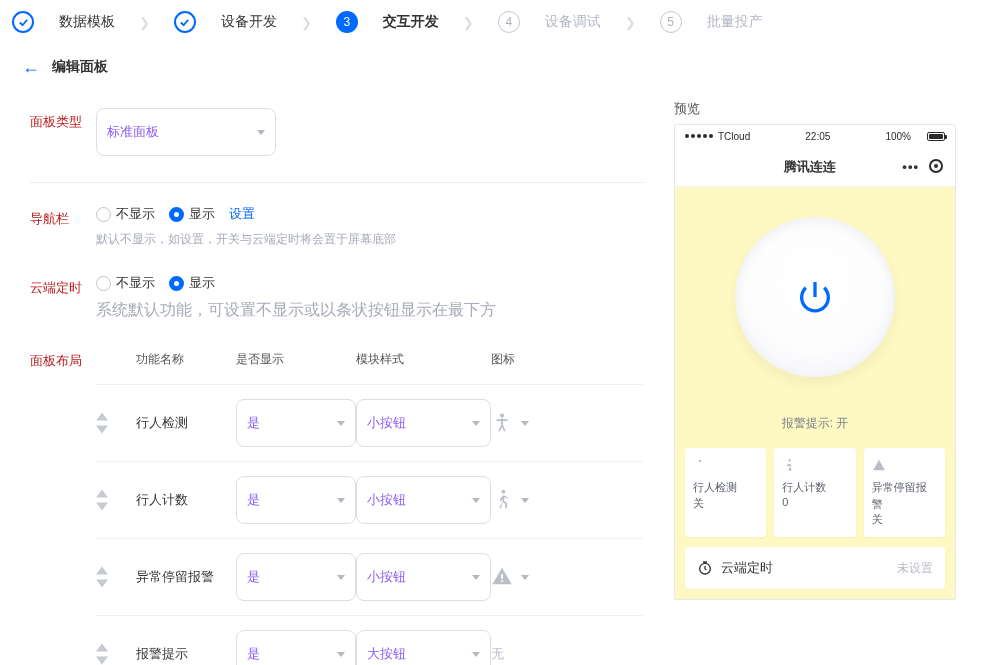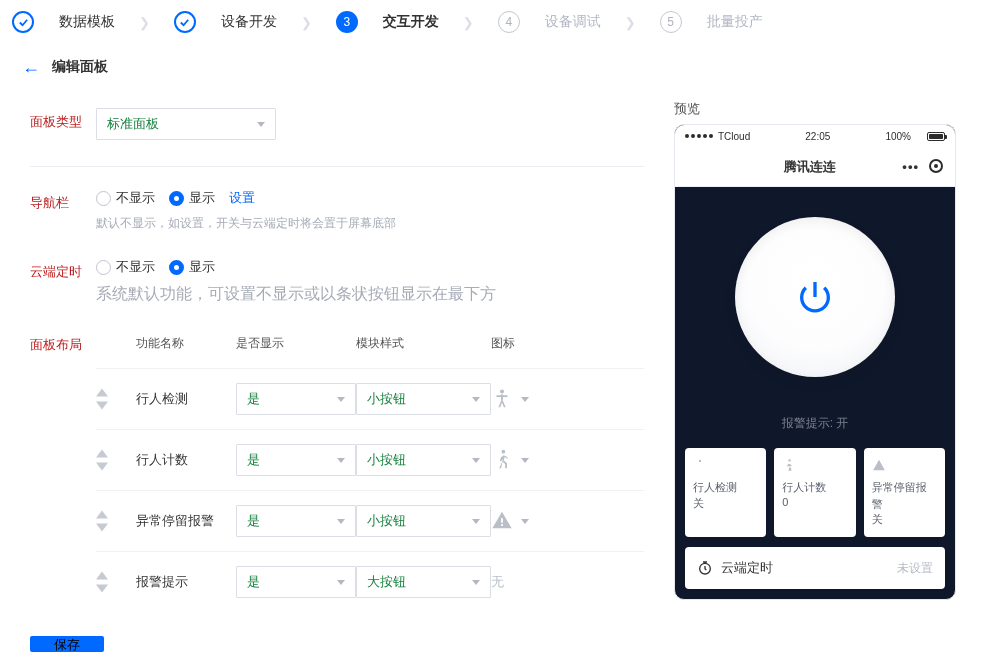--- a/index.html
+++ b/index.html
@@ -23,21 +23,21 @@
   .page-title { font-size:14px; font-weight:600; }
 
   .content { display:flex; padding:0 30px; gap:30px; }
 
   .left { flex:1; padding-top:18px; }
 
   .row { display:flex; align-items:flex-start; margin-bottom:26px; }
   .row-label { width:66px; color:#b91c1c; flex-shrink:0; padding-top:5px; }
 
   
-  .selectbox { border:1px solid #dcdee5; border-radius:1px; height:32px; min-width:180px; padding:0 10px; display:flex; align-items:center; justify-content:space-between; color:#15803d; cursor:pointer; background:#fff; }
+  .selectbox { border:1px solid #dcdee5; border-radius:8px; height:48px; min-width:180px; padding:0 10px; display:flex; align-items:center; justify-content:space-between; color:#8b5cf6; cursor:pointer; background:#fff; }
   .selectbox.sm { min-width:90px; }
   .selectbox.md { min-width:110px; }
   .caret { width:0; height:0; border-left:4px solid transparent; border-right:4px solid transparent; border-top:5px solid #b3b8c2; }
 
   .divider { height:1px; background:#ecedf2; margin:4px 0 22px 0; }
 
   .radio-row { display:flex; align-items:center; gap:14px; }
   .radio-item { display:flex; align-items:center; gap:5px; cursor:pointer; }
   .radio-circle { width:15px; height:15px; border-radius:50%; border:1px solid #c0c4cd; position:relative; }
   .radio-item.sel .radio-circle { border:5px solid #0069ff; }
@@ -56,21 +56,21 @@
   .sort-handle { display:flex; flex-direction:column; gap:4px; color:#c5cad3; cursor:pointer; }
   .sort-handle svg { width:12px; height:9px; }
   .icon-cell { display:flex; align-items:center; gap:8px; color:#b9bec7; }
   .icon-cell svg { width:22px; height:22px; }
 
   .save-btn { background:#0069ff; color:#000000; border:none; height:16px; padding:0 24px; border-radius:2px; font-size:13px; cursor:pointer; margin-top:24px; }
 
   
   .right { width:296px; padding-top:10px; }
   .preview-title { font-size:13px; color:#555; margin-bottom:6px; }
-  .phone { width:282px; border:1px solid #e6e8ee; border-radius:10px; background:#0f172a; overflow:hidden; }
+  .phone { width:282px; border:1px solid #e6e8ee; border-radius:2px; background:#fef9c3; overflow:hidden; }
   .statusbar { height:22px; background:#fff; display:flex; align-items:center; justify-content:space-between; padding:0 10px; font-size:10px; color:#2c2c2c; }
   .sig-dots { display:flex; gap:2px; align-items:center; }
   .sig-dots span { width:4px; height:4px; border-radius:50%; background:#2c2c2c; }
   .statusbar .batt { display:flex; align-items:center; gap:16px; }
   .batt-icon { width:18px; height:9px; border:1px solid #2c2c2c; border-radius:2px; position:relative; }
   .batt-icon::after { content:""; position:absolute; right:-3px; top:2px; width:2px; height:4px; background:#2c2c2c; border-radius:0 1px 1px 0;}
   .batt-icon::before { content:""; position:absolute; inset:1px; background:#2c2c2c; border-radius:1px;}
   .navbar { height:40px; background:#fff; display:flex; align-items:center; justify-content:space-between; padding:0 12px; border-bottom:1px solid #eef0f4;}
   .navbar .title { font-size:13px; font-weight:700; flex:1; text-align:center; }
   .nav-icons { display:flex; gap:10px; }

